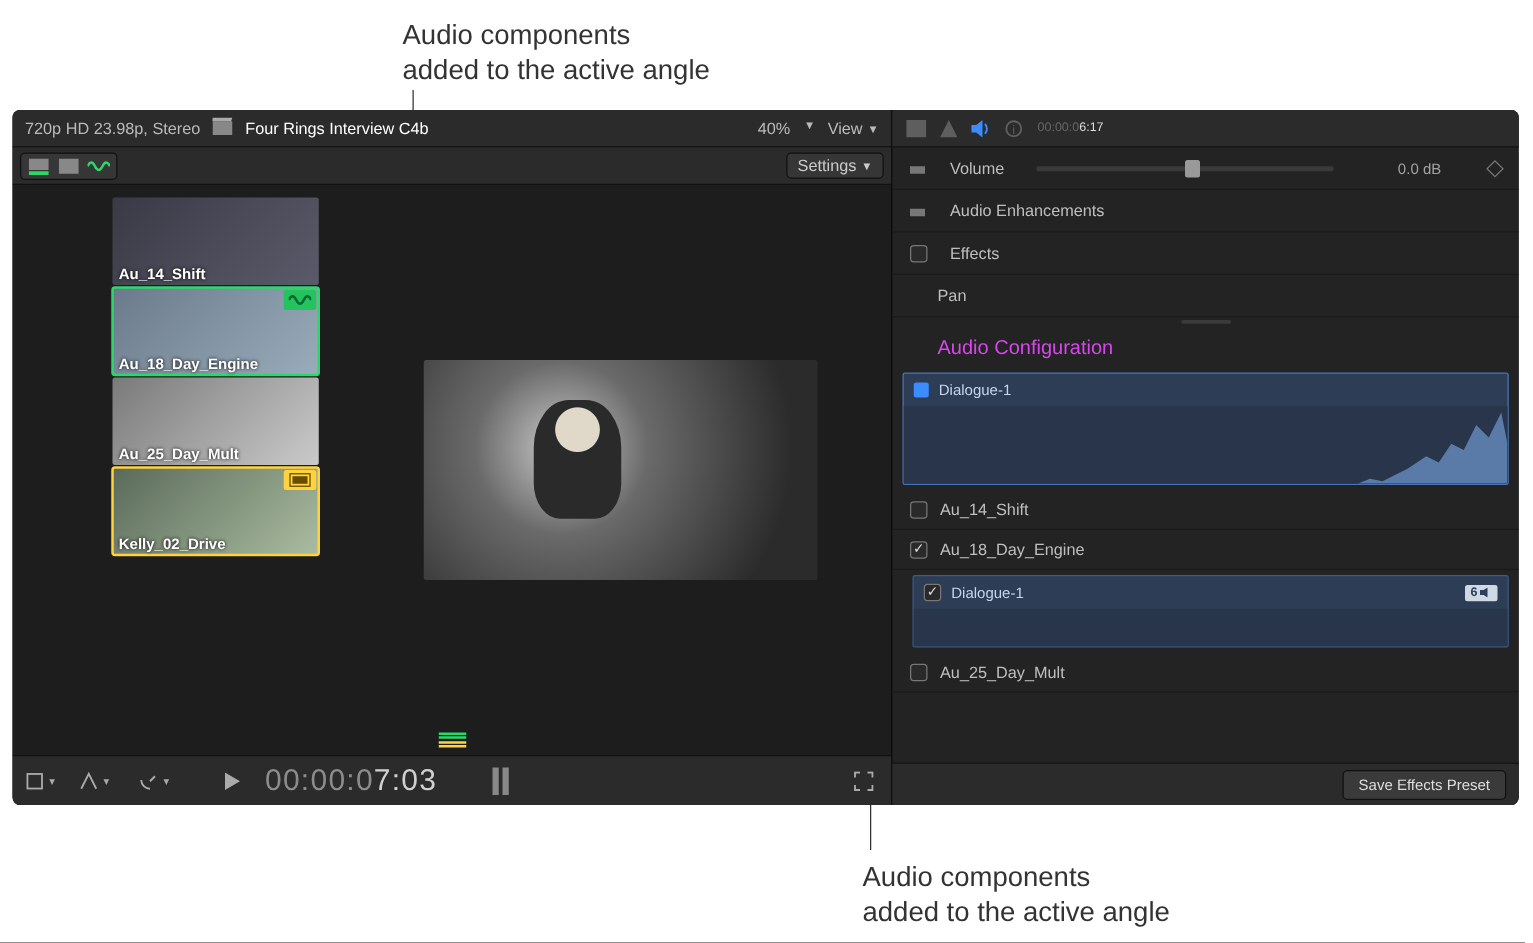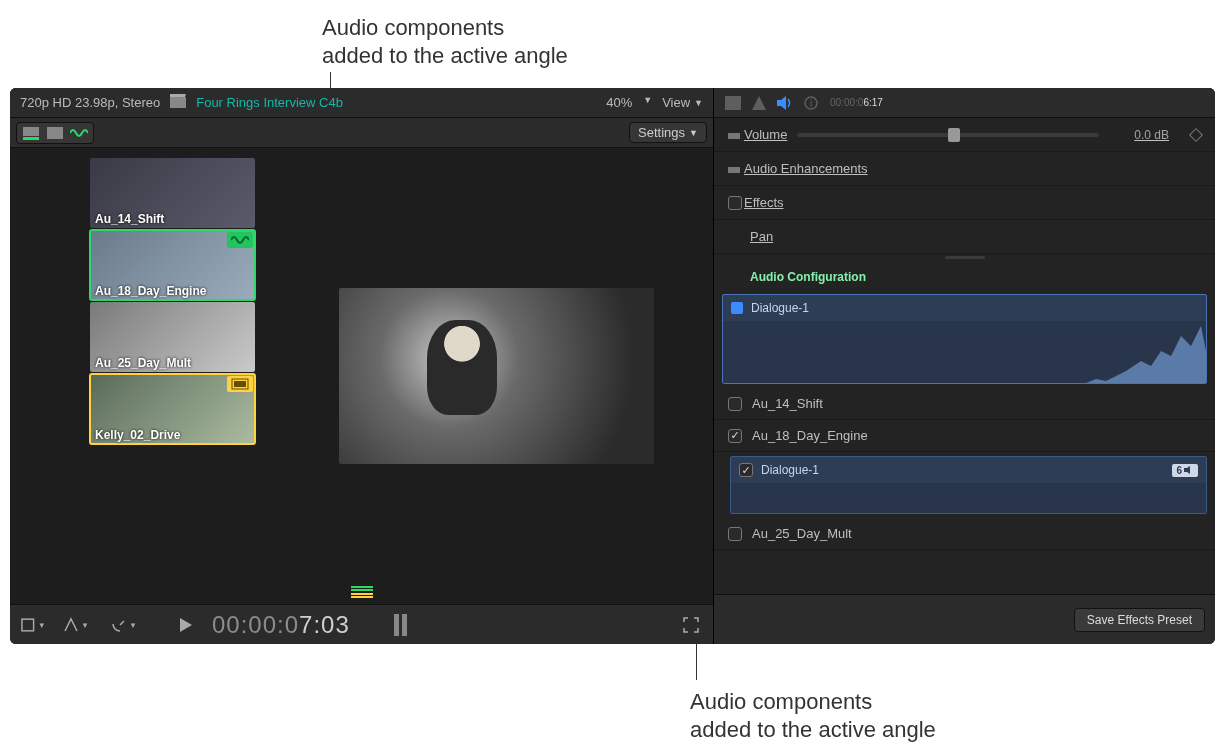--- a/index.html
+++ b/index.html
@@ -60,46 +60,46 @@
   
   .right { flex:1; background:#232323; display:flex; flex-direction:column; }
   .insp-header { height:30px; background:#2b2b2b; border-bottom:1px solid #111; display:flex; align-items:center; padding:0 10px; gap:10px; font-size:13px; color:#ccc; }
   .insp-tabs { display:flex; gap:8px; align-items:center; }
   .insp-tab { width:18px; height:16px; opacity:0.55; display:flex; align-items:center; justify-content:center; }
   .insp-tab.active { opacity:1; color:#3a8cff; }
   .insp-title { flex:1; text-align:center; color:#ddd; }
   .insp-tc { font-family:"Menlo",monospace; font-size:10px; color:#666; }
   .insp-tc .lit { color:#ddd; }
 
-  .insp-row { height:34px; display:flex; align-items:center; padding:0 14px; gap:2px; font-size:13px; color:#bfbfbf; border-bottom:1px solid #1a1a1a;text-decoration:underline; }
+  .insp-row { height:34px; display:flex; align-items:center; padding:0 14px; gap:18px; font-size:13px; color:#bfbfbf; border-bottom:1px solid #1a1a1a; }
   .insp-row.sub { padding-left:36px; }
   .row-icon { width:14px; height:12px; }
   .slider-track { flex:1; height:4px; background:#3a3a3a; border-radius:2px; position:relative; margin:0 8px; }
   .slider-thumb { position:absolute; left:50%; top:-5px; width:12px; height:14px; background:#999; border-radius:2px; }
   .vol-readout { width:60px; text-align:right; color:#a3a3a3; font-size:12px; }
   .kf-diamond { width:10px; height:10px; transform:rotate(45deg); border:1px solid #777; margin-left:20px; }
 
   .checkbox { width:14px; height:14px; border:1px solid #777; border-radius:3px; display:flex; align-items:center; justify-content:center; background:#2a2a2a; }
   .checkbox.checked::after { content:"✓"; color:#ddd; font-size:11px; line-height:1; }
 
-  .section-title { font-size:12px; color:#86efac; padding:10px 14px 6px 36px;font-weight:bold; }
+  .section-title { font-size:16px; color:#d946ef; padding:10px 14px 6px 36px; }
   .grip { height:6px; display:flex; justify-content:center; align-items:center; }
   .grip span { width:40px; height:3px; background:#3a3a3a; border-radius:2px; }
 
   .comp { border:1px solid #3a5a8a; background:#2c3d55; margin:4px 8px; border-radius:2px; }
   .comp.selected { border:1px solid #4a74b8; }
   .comp-head { display:flex; align-items:center; gap:8px; padding:6px 8px; font-size:12px; color:#c7d5ea; }
   .comp-head .sq { width:12px; height:12px; background:#3a8cff; border-radius:2px; display:inline-block; }
   .comp-wave { height:62px; background:linear-gradient(#28354a,#28354a); position:relative; overflow:hidden; }
   .comp-wave svg { position:absolute; right:0; bottom:0; }
   .comp-badge { margin-left:auto; background:#cfd8e6; color:#2c3d55; font-size:10px; font-weight:700; padding:1px 4px; border-radius:2px; display:flex; align-items:center; gap:2px; }
 
   .ac-row { display:flex; align-items:center; gap:10px; padding:8px 14px; font-size:13px; color:#bfbfbf; border-bottom:1px solid #1a1a1a; }
 
-  .insp-footer { margin-top:auto; height:50px; background:#2b2b2b; border-top:1px solid #111; display:flex; align-items:center; justify-content:flex-end; padding:0 10px; }
+  .insp-footer { margin-top:auto; height:34px; background:#2b2b2b; border-top:1px solid #111; display:flex; align-items:center; justify-content:flex-end; padding:0 10px; }
   .preset-btn { background:#3a3a3a; border:1px solid #111; color:#ddd; font-size:12px; padding:4px 12px; border-radius:4px; }
 
   .chev { font-size:9px; }
 </style>
 </head>
 <body>
 
 <div class="callout" style="left:322px; top:14px;">
   <span style="white-space:pre;">Audio components
 added to the active angle</span>
@@ -117,21 +117,21 @@
 
   <div class="left">
     <div class="viewer-header">
       <span>720p HD 23.98p, Stereo</span>
       <span>
         <svg width="16" height="14" viewBox="0 0 16 14">
             <rect x="0" y="3" width="16" height="11" fill="#888"></rect>
             <rect x="0" y="0" width="16" height="3" fill="#aaa" transform="skewX(-20)"></rect>
           </svg>
       </span>
-      <span style="color:#14b8a6;">Four Rings Interview C4b</span>
+      <span style="color:#ffffff;">Four Rings Interview C4b</span>
       <span class="vh-spacer"></span>
       <span class="vh-zoom">
         <span>40%</span>
         <span class="chev">▼</span>
       </span>
       <span class="vh-view">
         <span>View</span>
         <span class="chev">▼</span>
       </span>
     </div>

